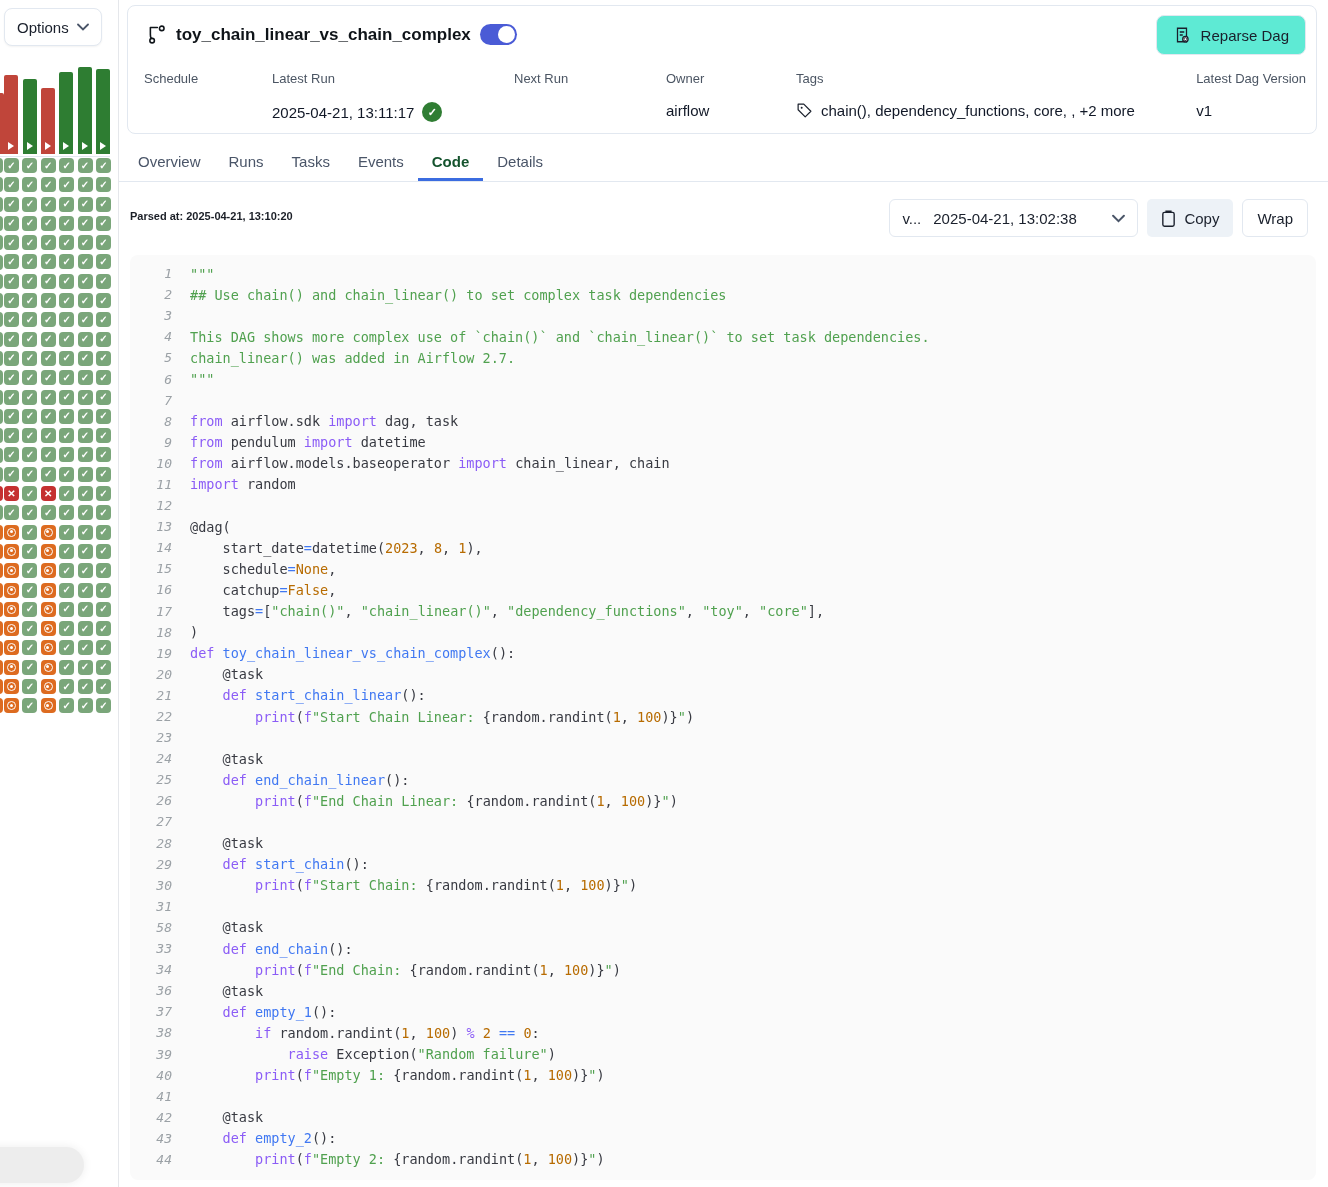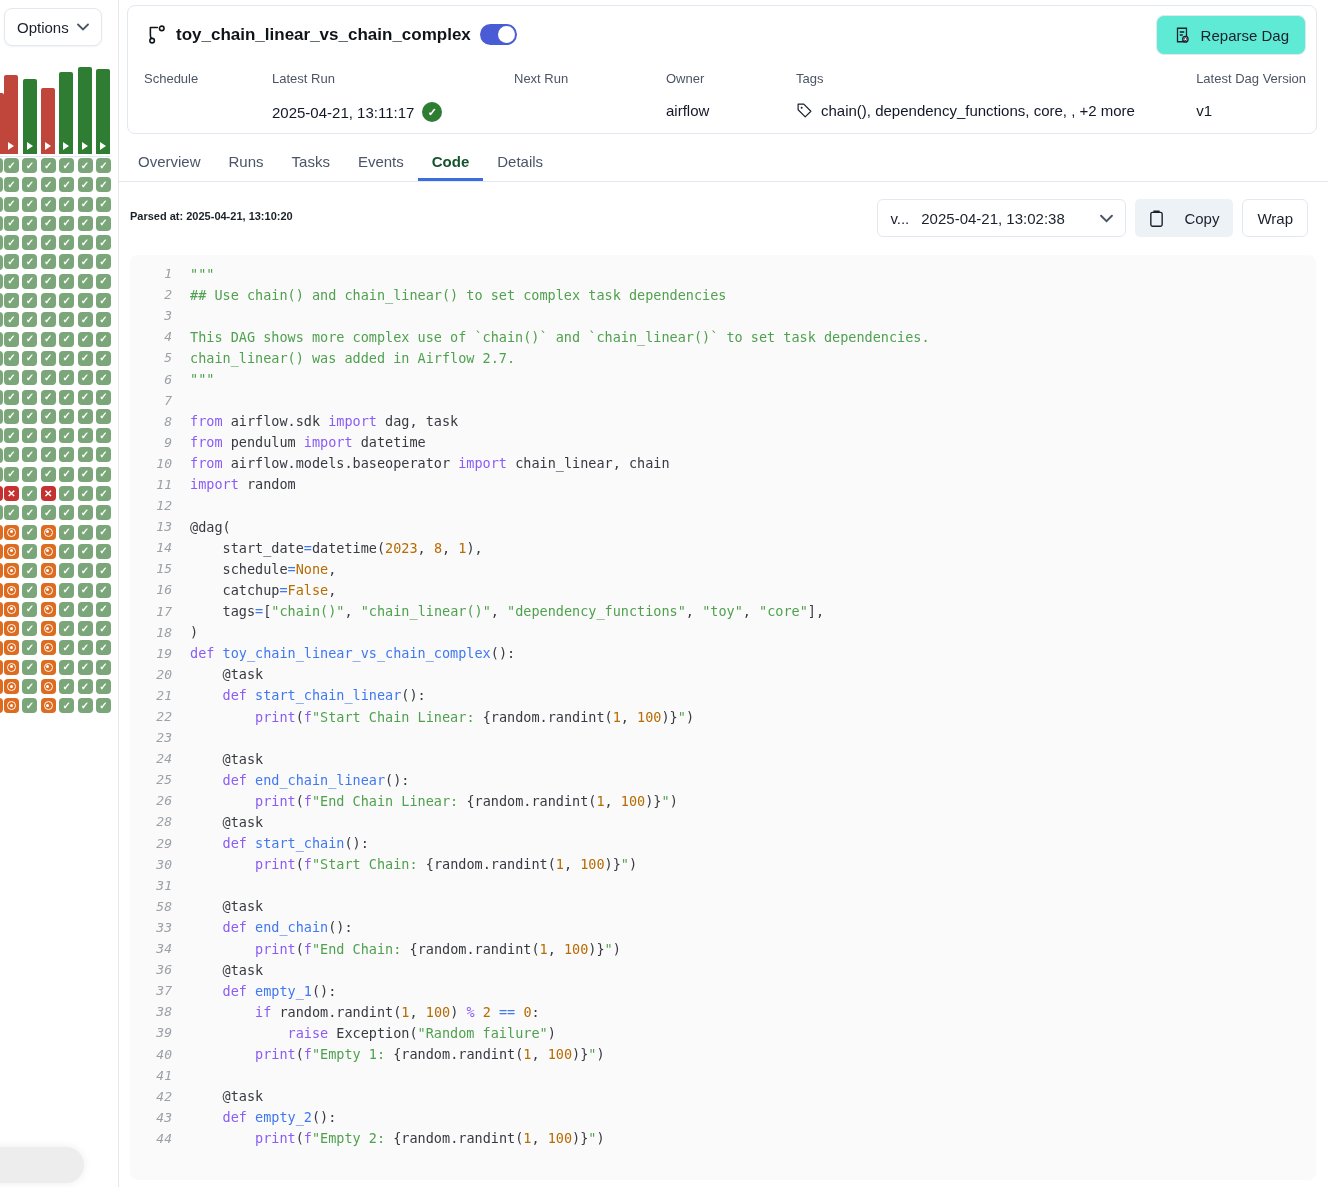--- a/index.html
+++ b/index.html
@@ -55,21 +55,21 @@
     height:100%; cursor:pointer; border-bottom:3px solid transparent; }
   .tab.active { color:#14532d; font-weight:700; border-bottom:3px solid #3b6ce0; }
 
   .parsed-at { position:absolute; left:11px; top:210px; font-size:11px; font-weight:600; color:#1b1f27; }
   .toolbar-right { position:absolute; right:20px; top:199px; display:flex; gap:9px; }
   .version-select { width:249px; height:38px; border:1px solid #e2e8f0; border-radius:6px; background:#fff;
     display:flex; align-items:center; padding:0 12px; font-size:15px; color:#1a202c; cursor:pointer; }
   .version-select .date { margin-left:12px; }
   .version-select .chev { margin-left:auto; }
   .btn-copy { height:38px; padding:0 14px; border:none; border-radius:5px; background:#edf2f7;
-    display:flex; align-items:center; gap:20px; font-size:15px; color:#1a202c; cursor:pointer; font-family:inherit; }
+    display:flex; align-items:center; gap:8px; font-size:15px; color:#1a202c; cursor:pointer; font-family:inherit; }
   .btn-wrap { height:38px; padding:0 14px; border:1px solid #e2e8f0; border-radius:6px; background:#fff;
     display:flex; align-items:center; font-size:15px; color:#1a202c; cursor:pointer; font-family:inherit; }
 
   .code-box { position:absolute; left:11px; top:255px; width:1186px; height:925px;
     background:#fafafa; border-radius:8px; overflow:hidden; padding-top:8px; }
   .codeline { display:flex; height:21.1px; align-items:center;
     font-family:"DejaVu Sans Mono", monospace; font-size:13.5px; white-space:pre; }
   .codeline .num { width:42px; text-align:right; margin-right:18px; color:#9ba1a6;
     font-style:italic; font-size:13px; flex:none; }
   .tok-p { color:#383a42; } .tok-k { color:#8b5cf6; } .tok-s { color:#50a14f; }
@@ -778,20 +778,21 @@
         <div class="codeline"><span class="num">17</span><span class="tok-p">    tags</span><span class="tok-o">=</span><span class="tok-p">[</span><span class="tok-s">"chain()"</span><span class="tok-p">, </span><span class="tok-s">"chain_linear()"</span><span class="tok-p">, </span><span class="tok-s">"dependency_functions"</span><span class="tok-p">, </span><span class="tok-s">"toy"</span><span class="tok-p">, </span><span class="tok-s">"core"</span><span class="tok-p">],</span></div>
         <div class="codeline"><span class="num">18</span><span class="tok-p">)</span></div>
         <div class="codeline"><span class="num">19</span><span class="tok-k">def</span><span class="tok-p"> </span><span class="tok-f">toy_chain_linear_vs_chain_complex</span><span class="tok-p">():</span></div>
         <div class="codeline"><span class="num">20</span><span class="tok-p">    @task</span></div>
         <div class="codeline"><span class="num">21</span><span class="tok-p">    </span><span class="tok-k">def</span><span class="tok-p"> </span><span class="tok-f">start_chain_linear</span><span class="tok-p">():</span></div>
         <div class="codeline"><span class="num">22</span><span class="tok-p">        </span><span class="tok-k">print</span><span class="tok-p">(</span><span class="tok-k">f</span><span class="tok-s">"Start Chain Linear: </span><span class="tok-p">{random.randint(</span><span class="tok-n">1</span><span class="tok-p">, </span><span class="tok-n">100</span><span class="tok-p">)}</span><span class="tok-s">"</span><span class="tok-p">)</span></div>
         <div class="codeline"><span class="num">23</span></div>
         <div class="codeline"><span class="num">24</span><span class="tok-p">    @task</span></div>
         <div class="codeline"><span class="num">25</span><span class="tok-p">    </span><span class="tok-k">def</span><span class="tok-p"> </span><span class="tok-f">end_chain_linear</span><span class="tok-p">():</span></div>
         <div class="codeline"><span class="num">26</span><span class="tok-p">        </span><span class="tok-k">print</span><span class="tok-p">(</span><span class="tok-k">f</span><span class="tok-s">"End Chain Linear: </span><span class="tok-p">{random.randint(</span><span class="tok-n">1</span><span class="tok-p">, </span><span class="tok-n">100</span><span class="tok-p">)}</span><span class="tok-s">"</span><span class="tok-p">)</span></div>
+        <div class="codeline"><span class="num">27</span></div>
         <div class="codeline"><span class="num">28</span><span class="tok-p">    @task</span></div>
         <div class="codeline"><span class="num">29</span><span class="tok-p">    </span><span class="tok-k">def</span><span class="tok-p"> </span><span class="tok-f">start_chain</span><span class="tok-p">():</span></div>
         <div class="codeline"><span class="num">30</span><span class="tok-p">        </span><span class="tok-k">print</span><span class="tok-p">(</span><span class="tok-k">f</span><span class="tok-s">"Start Chain: </span><span class="tok-p">{random.randint(</span><span class="tok-n">1</span><span class="tok-p">, </span><span class="tok-n">100</span><span class="tok-p">)}</span><span class="tok-s">"</span><span class="tok-p">)</span></div>
         <div class="codeline"><span class="num">31</span></div>
         <div class="codeline"><span class="num">58</span><span class="tok-p">    @task</span></div>
         <div class="codeline"><span class="num">33</span><span class="tok-p">    </span><span class="tok-k">def</span><span class="tok-p"> </span><span class="tok-f">end_chain</span><span class="tok-p">():</span></div>
         <div class="codeline"><span class="num">34</span><span class="tok-p">        </span><span class="tok-k">print</span><span class="tok-p">(</span><span class="tok-k">f</span><span class="tok-s">"End Chain: </span><span class="tok-p">{random.randint(</span><span class="tok-n">1</span><span class="tok-p">, </span><span class="tok-n">100</span><span class="tok-p">)}</span><span class="tok-s">"</span><span class="tok-p">)</span></div>
         <div class="codeline"><span class="num">36</span><span class="tok-p">    @task</span></div>
         <div class="codeline"><span class="num">37</span><span class="tok-p">    </span><span class="tok-k">def</span><span class="tok-p"> </span><span class="tok-f">empty_1</span><span class="tok-p">():</span></div>
         <div class="codeline"><span class="num">38</span><span class="tok-p">        </span><span class="tok-k">if</span><span class="tok-p"> random.randint(</span><span class="tok-n">1</span><span class="tok-p">, </span><span class="tok-n">100</span><span class="tok-p">) </span><span class="tok-k">%</span><span class="tok-p"> </span><span class="tok-n">2</span><span class="tok-p"> </span><span class="tok-o">==</span><span class="tok-p"> </span><span class="tok-n">0</span><span class="tok-p">:</span></div>

